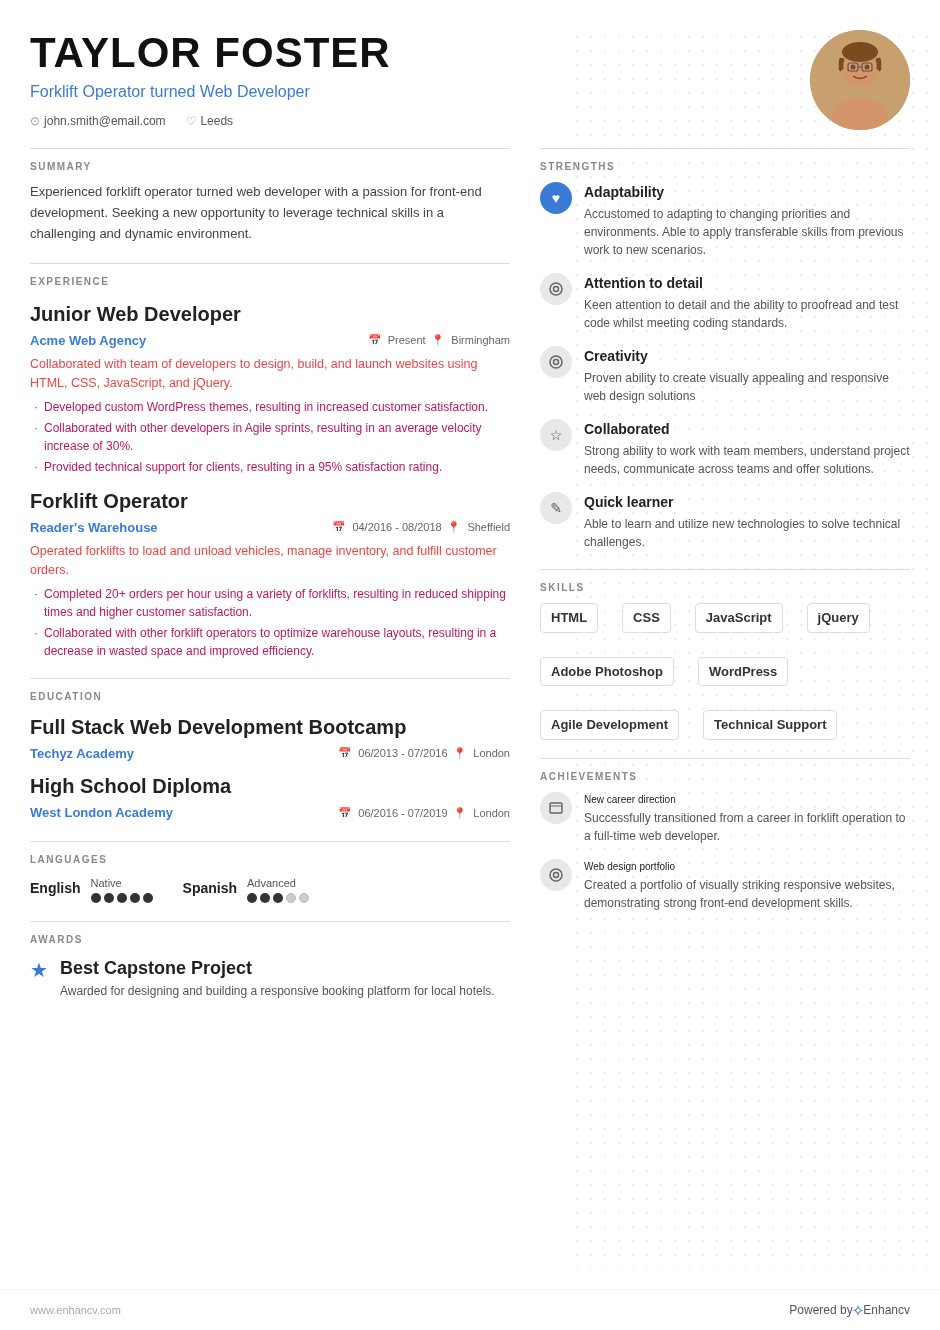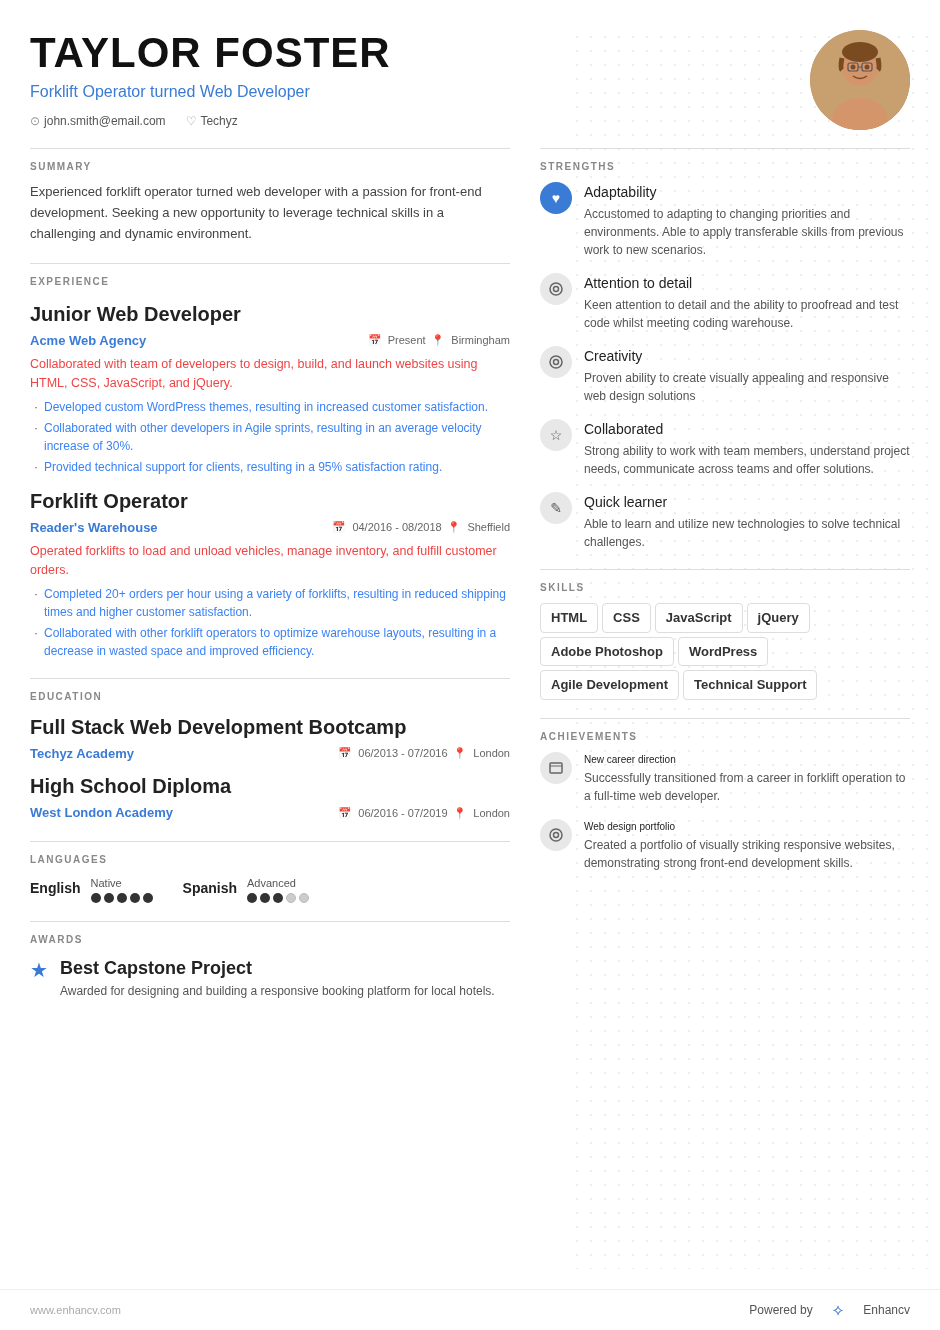--- a/index.html
+++ b/index.html
@@ -117,21 +117,21 @@
     }
     .bullet-list {
       list-style: none;
       padding: 0;
       margin: 4px 0;
     }
     .bullet-list li {
       padding-left: 14px;
       position: relative;
       font-size: 12px;
-      color: #3b82f6;
+      color: #be185d;
       margin-bottom: 3px;
       line-height: 1.5;
     }
     .bullet-list li::before {
       content: '·';
       position: absolute;
       left: 4px;
       color: #555;
     }
     
@@ -243,34 +243,34 @@
       justify-content: center;
       flex-shrink: 0;
       font-size: 14px;
     }
     .strength-icon-blue { background: #3a7bd5; color: #fff; }
     .strength-icon-gray { background: #e8e8e8; color: #555; }
     .strength-icon-star { background: #e8e8e8; color: #555; }
     .strength-icon-pencil { background: #e8e8e8; color: #555; }
     .strength-title {
       font-size: 14px;
-      font-weight: 400;
+      font-weight: 700;
       color: #222;
       margin-bottom: 2px;
     }
     .strength-desc {
       font-size: 12px;
       color: #555;
       line-height: 1.5;
     }
     
     .skills-grid {
       display: flex;
       flex-wrap: wrap;
-      gap: 4px;
+      gap: 24px;
       margin-top: 8px;
     }
     .skill-tag {
       font-size: 13px;
       font-weight: 600;
       color: #333;
       padding: 4px 10px;
       border: 1.5px solid #ddd;
       border-radius: 4px;
       background: #fff;
@@ -311,21 +311,21 @@
       justify-content: space-between;
       align-items: center;
       padding: 8px 30px;
       border-top: 1px solid #eee;
       font-size: 11px;
       color: #aaa;
     }
     .footer-logo {
       display: flex;
       align-items: center;
-      gap: 20px;
+      gap: 0;
       color: #555;
       font-size: 12px;
     }
     .logo-icon {
       font-size: 16px;
       color: #3a7bd5;
     }
     .right-col-wrapper {
       position: relative;
     }
@@ -356,21 +356,21 @@
       <div class="name-section">
         <div class="name">TAYLOR FOSTER</div>
         <div class="subtitle">Forklift Operator turned Web Developer</div>
         <div class="contact-row">
           <div class="contact-item">
             <span class="contact-icon">⊙</span>
             <span>john.smith@email.com</span>
           </div>
           <div class="contact-item">
             <span class="contact-icon">♡</span>
-            <span>Techyz</span>
+            <span>Leeds</span>
           </div>
         </div>
       </div>
 
       <hr class="section-divider">
       <div class="section-label">SUMMARY</div>
       <div class="summary-text">Experienced forklift operator turned web developer with a passion for front-end development. Seeking a new opportunity to leverage technical skills in a challenging and dynamic environment.</div>
 
       <hr class="section-divider">
       <div class="section-label">EXPERIENCE</div>
@@ -522,21 +522,21 @@
 
         <div class="strength-item">
           <div class="strength-icon strength-icon-gray">
             <svg width="16" height="16" viewBox="0 0 16 16" fill="none">
                 <circle cx="8" cy="8" r="6" stroke="#666" stroke-width="1.5"></circle>
                 <circle cx="8" cy="8" r="2.5" stroke="#666" stroke-width="1.5"></circle>
               </svg>
           </div>
           <div>
             <div class="strength-title">Attention to detail</div>
-            <div class="strength-desc">Keen attention to detail and the ability to proofread and test code whilst meeting coding warehouse.</div>
+            <div class="strength-desc">Keen attention to detail and the ability to proofread and test code whilst meeting coding standards.</div>
           </div>
         </div>
 
         <div class="strength-item">
           <div class="strength-icon strength-icon-gray">
             <svg width="16" height="16" viewBox="0 0 16 16" fill="none">
                 <circle cx="8" cy="8" r="6" stroke="#666" stroke-width="1.5"></circle>
                 <circle cx="8" cy="8" r="2.5" stroke="#666" stroke-width="1.5"></circle>
               </svg>
           </div>

